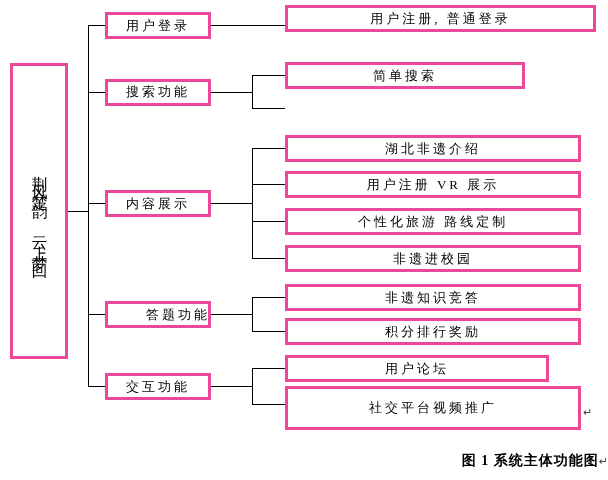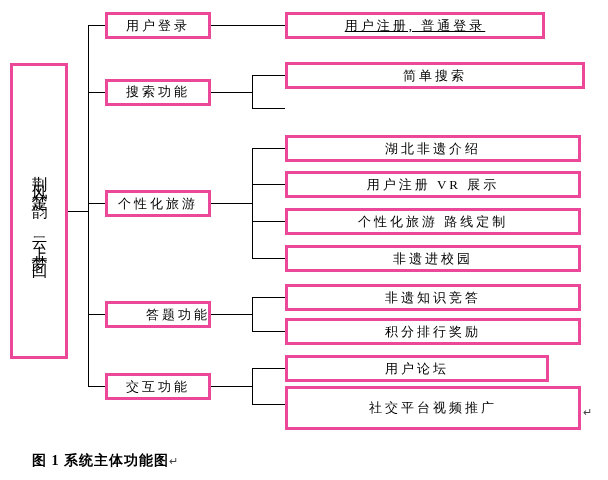--- a/index.html
+++ b/index.html
@@ -40,21 +40,21 @@
     writing-mode: vertical-rl;
     font-size: 16px;
     letter-spacing: 9px;
     white-space: normal;
   }
   .caption {
     position: absolute;
     left: 0;
     top: 452px;
     width: 608px;
-    text-align: left;
+    text-align: right;
     font-size: 14px;
     padding-left: 32px;
   }
   .caption .caption-text { font-weight: bold; letter-spacing: 1px; }
   .caption .pilcrow { font-weight: normal; font-size: 11px; color: #444444; }
   .stray-pilcrow {
     position: absolute;
     left: 583px;
     top: 406px;
     font-size: 11px;
@@ -90,27 +90,27 @@
       <line x1="88" y1="25.5" x2="105" y2="25.5"></line>
       <line x1="88" y1="92" x2="105" y2="92"></line>
       <line x1="88" y1="203.5" x2="105" y2="203.5"></line>
       <line x1="88" y1="314.5" x2="105" y2="314.5"></line>
       <line x1="88" y1="386.5" x2="105" y2="386.5"></line>
     </svg>
   <div id="diagram-nodes">
       <div class="node root" style="left: 10px; top: 63px; width: 58px; height: 296px;">
         <span>荆风楚韵，云上梦回</span>
       </div>
-      <div class="node" style="left: 285px; top: 12px; width: 260px; height: 27px; text-decoration: underline;">
+      <div class="node" style="left: 285px; top: 5px; width: 311px; height: 27px;">
         <span>用户注册, 普通登录</span>
       </div>
       <div class="node" style="left: 105px; top: 12px; width: 106px; height: 27px;">
         <span>用户登录</span>
       </div>
-      <div class="node" style="left: 285px; top: 62px; width: 300px; height: 27px; text-align: center;">
+      <div class="node" style="left: 285px; top: 62px; width: 240px; height: 27px; text-align: center;">
         <span>简单搜索</span>
       </div>
       <div class="node" style="left: 285px; top: 95px; width: 296px; height: 27px; margin-top: 40px;">
         <span>组合搜索</span>
       </div>
       <div class="node" style="left: 105px; top: 78.5px; width: 106px; height: 27px;">
         <span>搜索功能</span>
       </div>
       <div class="node" style="left: 285px; top: 135px; width: 296px; height: 27px;">
         <span>湖北非遗介绍</span>
@@ -118,21 +118,21 @@
       <div class="node" style="left: 285px; top: 171px; width: 296px; height: 27px;">
         <span>用户注册 VR 展示</span>
       </div>
       <div class="node" style="left: 285px; top: 208px; width: 296px; height: 27px;">
         <span>个性化旅游 路线定制</span>
       </div>
       <div class="node" style="left: 285px; top: 245px; width: 296px; height: 27px;">
         <span>非遗进校园</span>
       </div>
       <div class="node" style="left: 105px; top: 190px; width: 106px; height: 27px;">
-        <span>个性化旅游</span>
+        <span>内容展示</span>
       </div>
       <div class="node" style="left: 285px; top: 284px; width: 296px; height: 27px;">
         <span>非遗知识竞答</span>
       </div>
       <div class="node" style="left: 285px; top: 318px; width: 296px; height: 27px;">
         <span>积分排行奖励</span>
       </div>
       <div class="node" style="left: 105px; top: 301px; width: 106px; height: 27px; padding-left: 40px;">
         <span>答题功能</span>
       </div>

